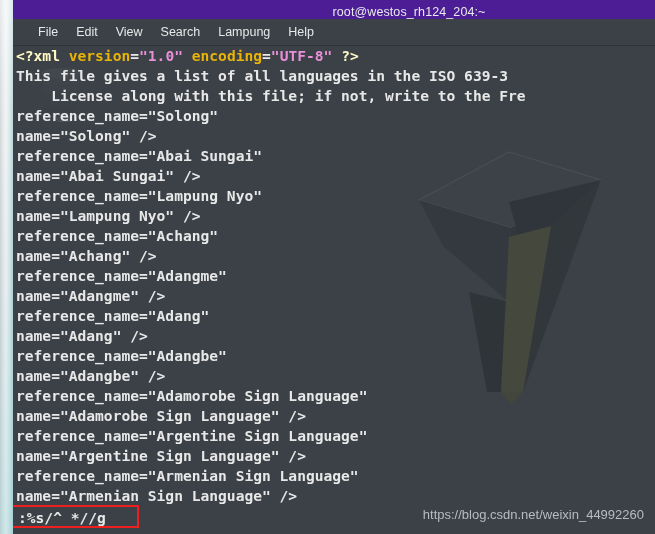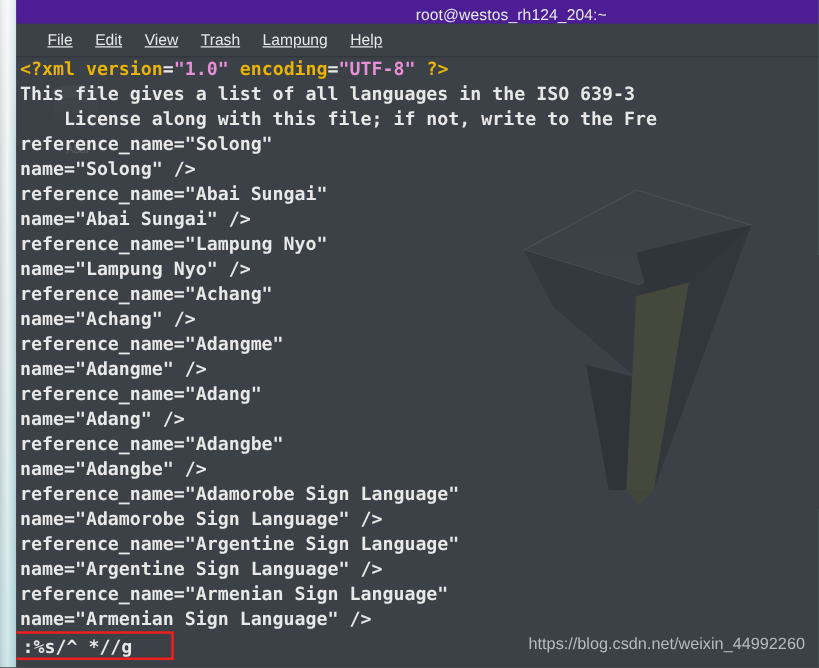--- a/index.html
+++ b/index.html
@@ -88,21 +88,20 @@
     box-sizing: border-box;
   }
   .menu-item {
     color: #e6e8ea;
     font-size: 12.5px;
     font-family: "Liberation Sans", sans-serif;
     padding: 2px 9px;
     cursor: default;
     white-space: nowrap;
     border-radius: 2px;
-    text-decoration: underline;
   }
 
   
   #term-body {
     position: absolute;
     left: 0;
     top: 46px;
     width: 642px;
     height: 488px;
     background: #3b4146;
@@ -175,21 +174,21 @@
     width: 660px;
     font-family: "DejaVu Sans Mono", "Liberation Mono", monospace;
     font-size: 14.6px;
     font-weight: bold;
     line-height: 20px;
     color: #e8e8e8;
     white-space: pre;
     letter-spacing: 0px;
   }
   .ln { height: 20px; white-space: pre; }
-  .tk-tag   { color: #eab308; }
+  .tk-tag   { color: #fef9c3; }
   .tk-attr  { color: #eab308; }
   .tk-str   { color: #e98fd8; }
   .tk-plain { color: #e8e8e8; }
 
   
   #cmdline-wrap {
     position: absolute;
     left: 0;
     top: 460px;
     width: 642px;
@@ -241,21 +240,21 @@
   <div id="terminal-window">
 
     <div id="title-bar">
       <div id="title-text">root@westos_rh124_204:~</div>
     </div>
 
     <div id="menu-bar">
       <div class="menu-item">File</div>
       <div class="menu-item">Edit</div>
       <div class="menu-item">View</div>
-      <div class="menu-item">Trash</div>
+      <div class="menu-item">Search</div>
       <div class="menu-item">Lampung</div>
       <div class="menu-item">Help</div>
     </div>
 
     <div id="term-body">
 
       <div id="trash-ghost">
         <div class="can"></div>
         <div class="lid"></div>
         <div class="label">Abai</div>

